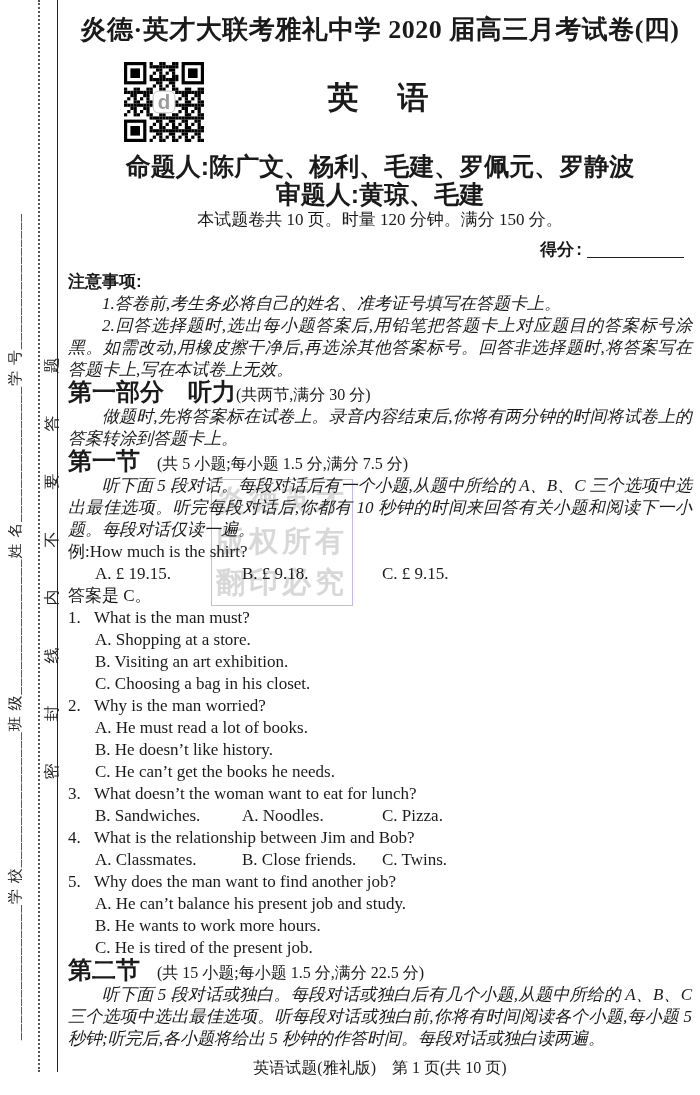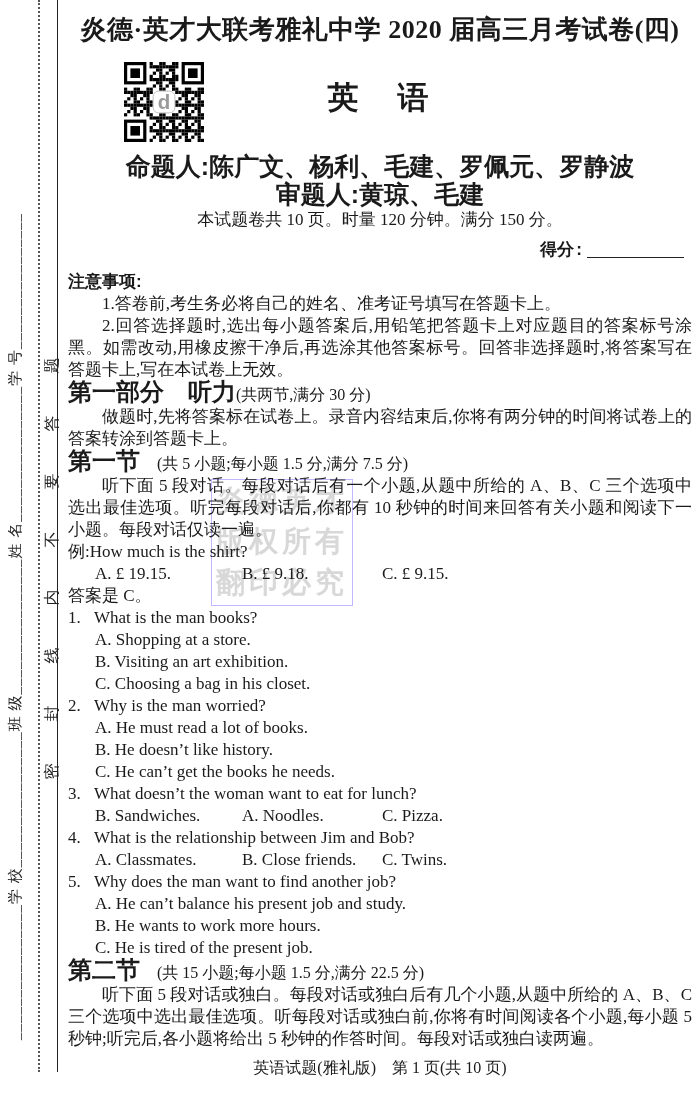--- a/index.html
+++ b/index.html
@@ -51,21 +51,21 @@
 
   .score-row { margin-top:4px; height:26px; position:relative; }
   .score-label { position:absolute; left:472px; top:2px; font-size:17px; font-weight:bold;
                  font-family:Liberation Mono, monospace; }
   .score-blank { position:absolute; left:519px; top:21px; width:97px; height:0;
                  border-bottom:1px solid #222; }
 
   .notice-head { margin-top:8px; font-size:17px; font-weight:bold; line-height:23px;
                  font-family:"Liberation Sans","DejaVu Sans",sans-serif; }
   p.body { margin:0; font-size:17px; line-height:22px; text-align:justify; }
-  .indent { text-indent:2em; }
+  .indent { text-indent:2em;font-style:italic; }
 
   .sec-head { font-size:17px; line-height:23px; }
   .sec-bold { font-weight:bold; font-size:24px;
               font-family:Liberation Serif, serif; }
   .sec-note { font-size:16px; }
 
   .q-line { display:flex; font-size:17px; line-height:22px; }
   .q-num  { flex:none; width:26px; }
   .q-text { flex:auto; }
   .opt     { margin-left:27px; font-size:17px; line-height:22px; }
@@ -384,21 +384,21 @@
     <p class="body">例:How much is the shirt?</p>
     <div class="opt-row">
       <span>A.  £ 19.15.</span>
       <span>B.  £ 9.18.</span>
       <span>C.  £ 9.15.</span>
     </div>
     <p class="body">答案是 C。</p>
 
     <div class="q-line">
       <span class="q-num">1.</span>
-      <span class="q-text">What is the man books?</span>
+      <span class="q-text">What is the man must?</span>
     </div>
     <div class="opt">A. Shopping at a store.</div>
     <div class="opt">B. Visiting an art exhibition.</div>
     <div class="opt">C. Choosing a bag in his closet.</div>
 
     <div class="q-line">
       <span class="q-num">2.</span>
       <span class="q-text">Why is the man worried?</span>
     </div>
     <div class="opt">A. He must read a lot of books.</div>

